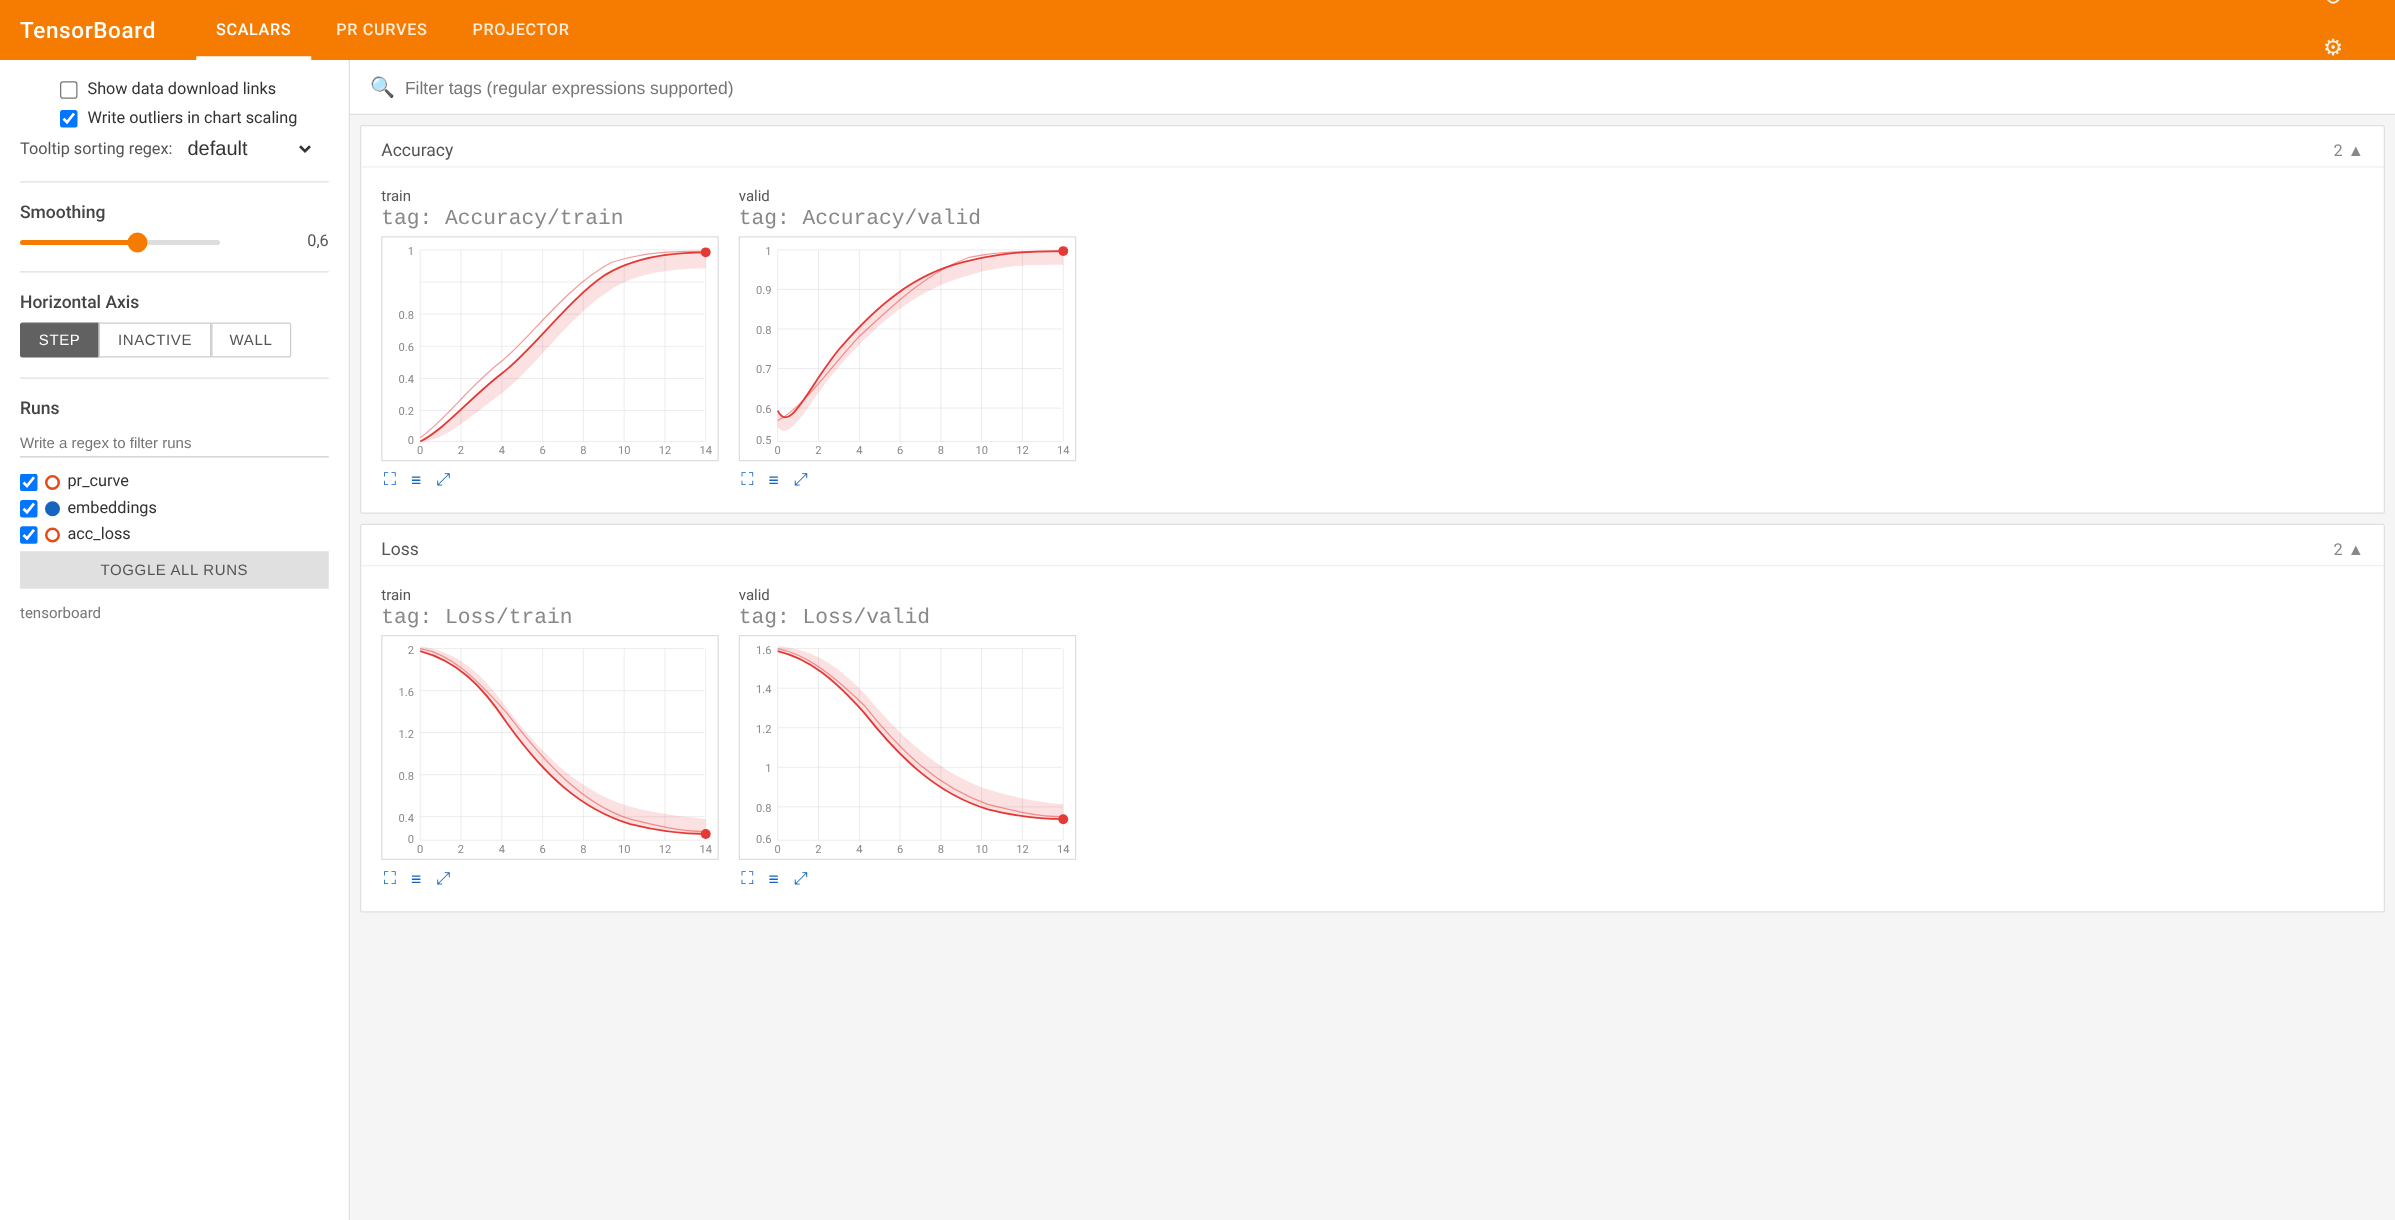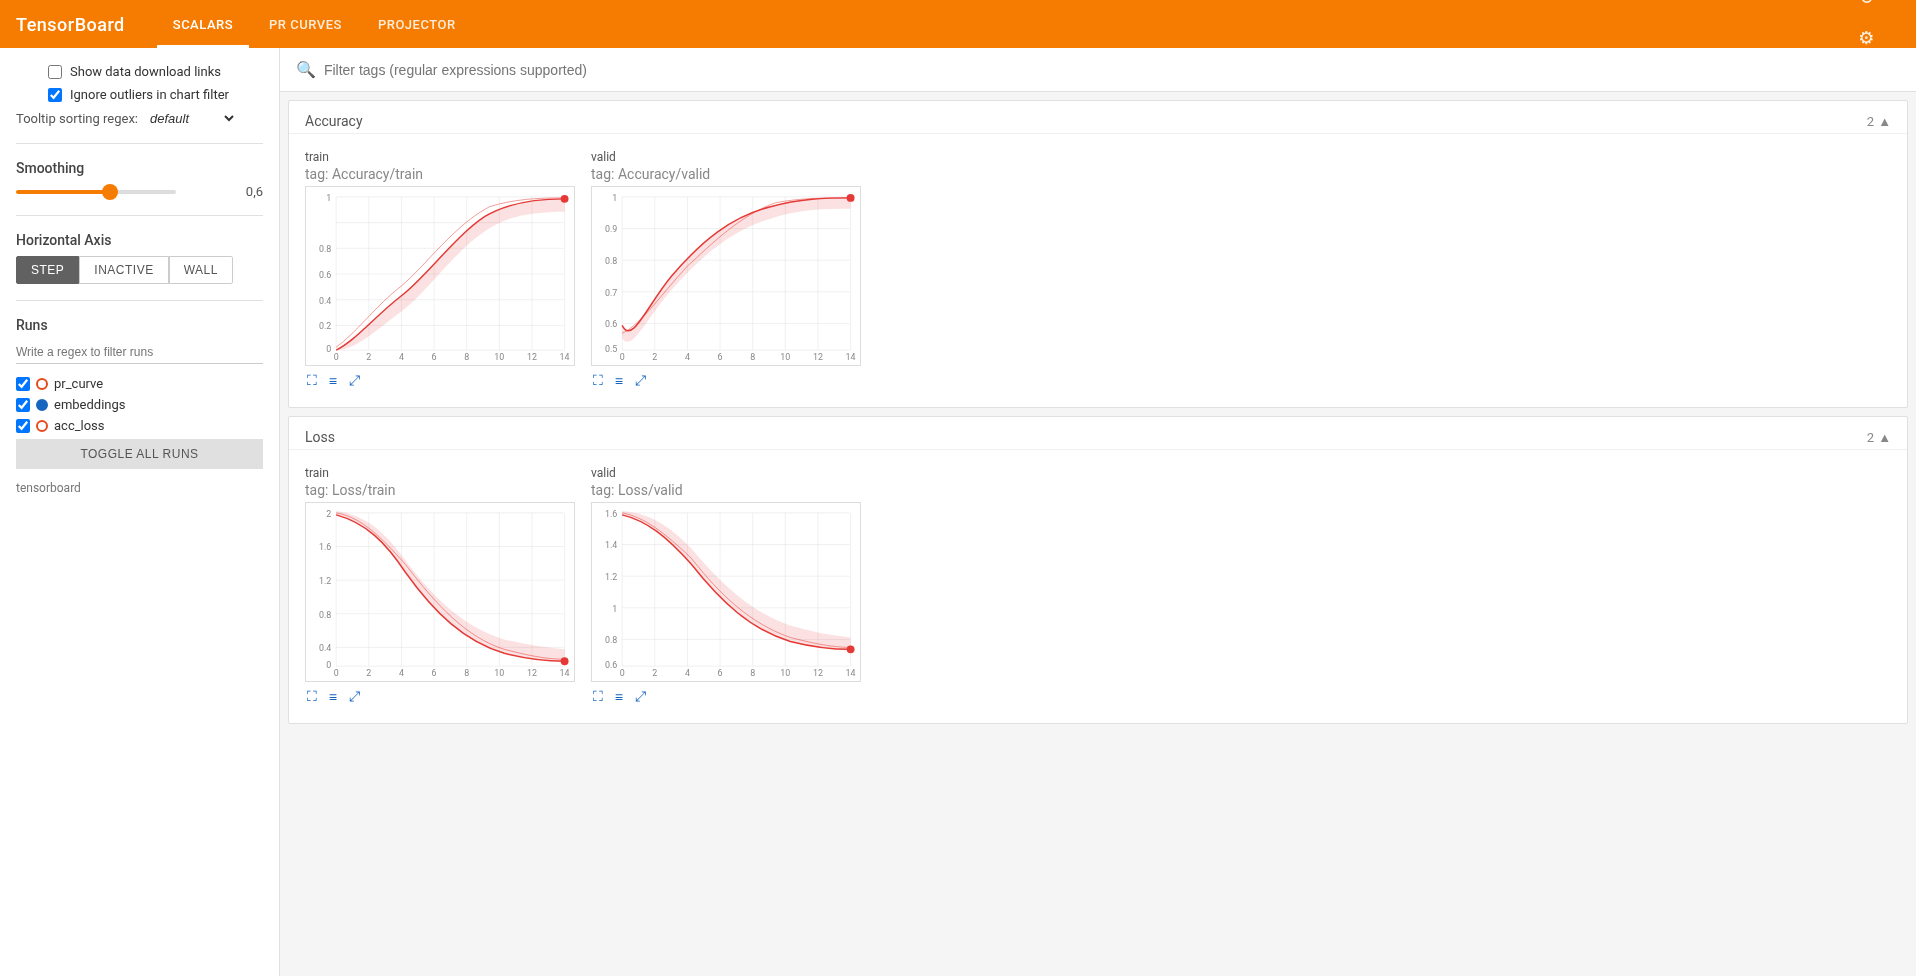--- a/index.html
+++ b/index.html
@@ -118,28 +118,27 @@
       font-size: 13px;
       color: #555;
     }
     .tooltip-row {
       display: flex;
       align-items: center;
       gap: 8px;
       margin-bottom: 16px;
     }
     .select-default {
-      font-size: 13px;
+      font-size: 16px;
       border: none;
       background: transparent;
       color: #333;
       cursor: pointer;
       outline: none;
       padding-right: 4px;
-      font-style: italic;
     }
     .section-title {
       font-size: 14px;
       font-weight: 500;
       color: #444;
       margin-bottom: 8px;
     }
     .smoothing-value {
       font-size: 13px;
       color: #555;
@@ -304,23 +303,24 @@
     .chart-card {
       flex: 0 0 280px;
       padding: 8px 8px 4px;
     }
     .chart-title {
       font-size: 12px;
       color: #555;
       margin-bottom: 2px;
     }
     .chart-tag {
-      font-size: 14px;
+      font-size: 17px;
       color: #888;
       margin-bottom: 4px;
+      font-family: Liberation Mono, monospace;
     }
     .chart-area {
       position: relative;
       width: 270px;
       height: 180px;
       background: white;
     }
     .chart-actions {
       display: flex;
       gap: 8px;
@@ -366,21 +366,21 @@
 <div class="layout">
 
   <aside class="sidebar">
     <div class="sidebar-section">
       <div class="checkbox-row">
         <input type="checkbox" style="">
         <label>Show data download links</label>
       </div>
       <div class="checkbox-row">
         <input type="checkbox" checked="" style="">
-        <label>Ignore outliers in chart filter</label>
+        <label>Write outliers in chart scaling</label>
       </div>
       <div class="tooltip-row">
         <span class="label-text">Tooltip sorting regex:</span>
         <select class="select-default">
           <option>default</option>
           <option>descending</option>
           <option>ascending</option>
           <option>nearest</option>
         </select>
       </div>

